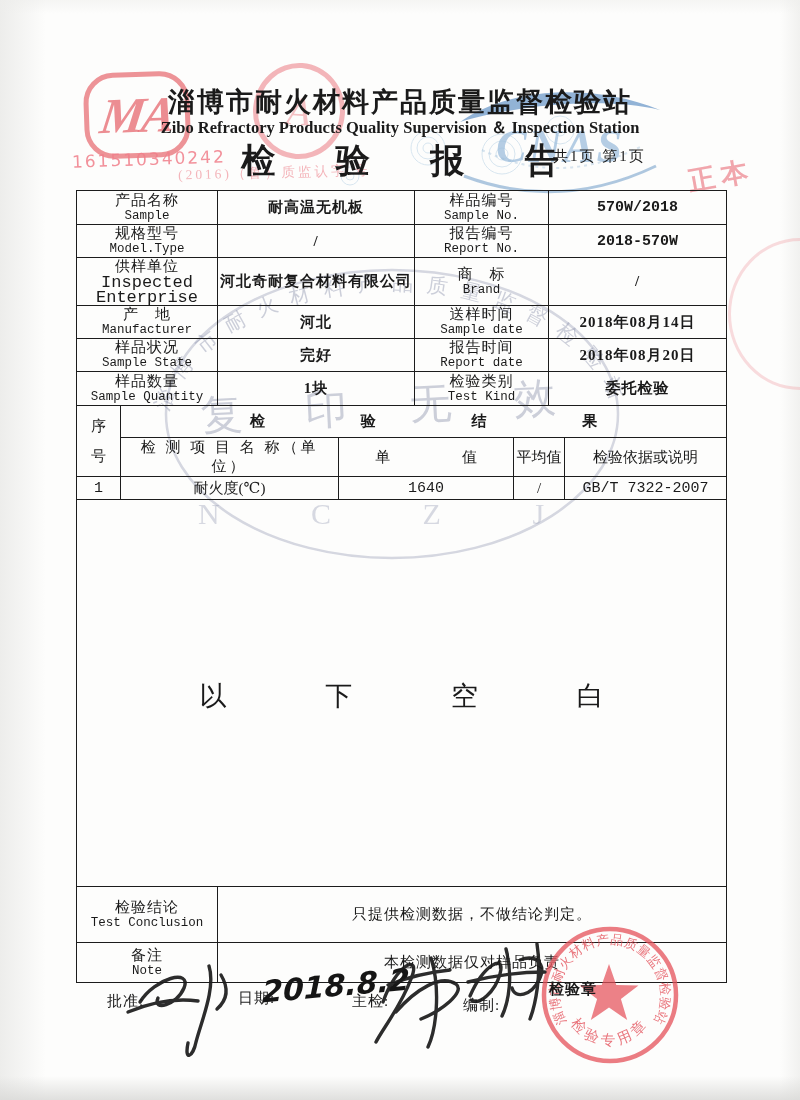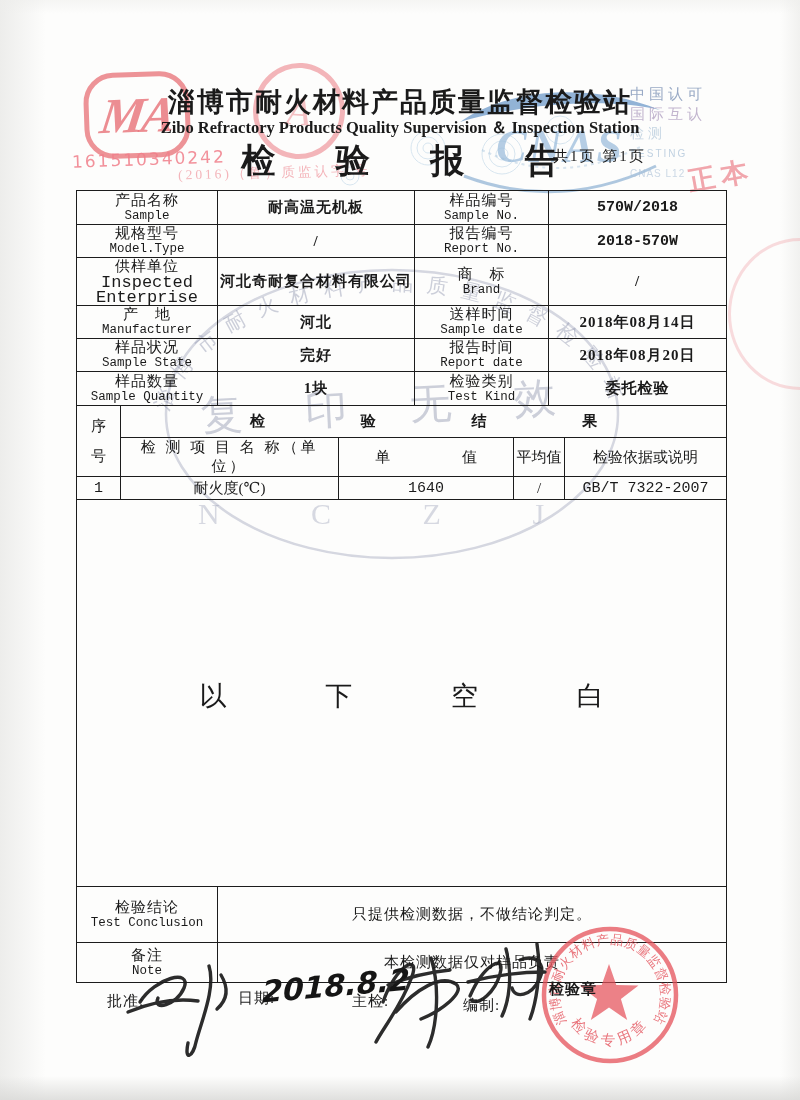--- a/index.html
+++ b/index.html
@@ -134,27 +134,20 @@
 
   <div class="stamp ma-stamp">
     <span class="ma-text">MA</span>
   </div>
   <div class="stamp cal-oval">
     <span>A</span>
   </div>
   <div class="stamp serial">161510340242</div>
   <div class="stamp cert-line">(2016)（鲁）质监认字 号</div>
 
-  <div class="stamp accred">
-    <div class="l1">中国认可</div>
-    <div class="l2">国际互认</div>
-    <div class="l3">检测</div>
-    <div class="l4">TESTING</div>
-    <div class="l5">CNAS L12</div>
-  </div>
   <div class="stamp original-mark">正本</div>
 
   <div class="stamp right-arc"></div>
 
   <div class="abs station-cn">淄博市耐火材料产品质量监督检验站</div>
   <div class="abs report-title"><span class="ls">检 验 报 告</span></div>
   <div class="abs station-en">Zibo Refractory Products Quality Supervision ＆ Inspection Station</div>
   <div class="abs pages">共1页 第1页</div>
 
   <svg class="stamp" style="left:152px; top:262px;" width="480" height="310" viewBox="0 0 480 310">

